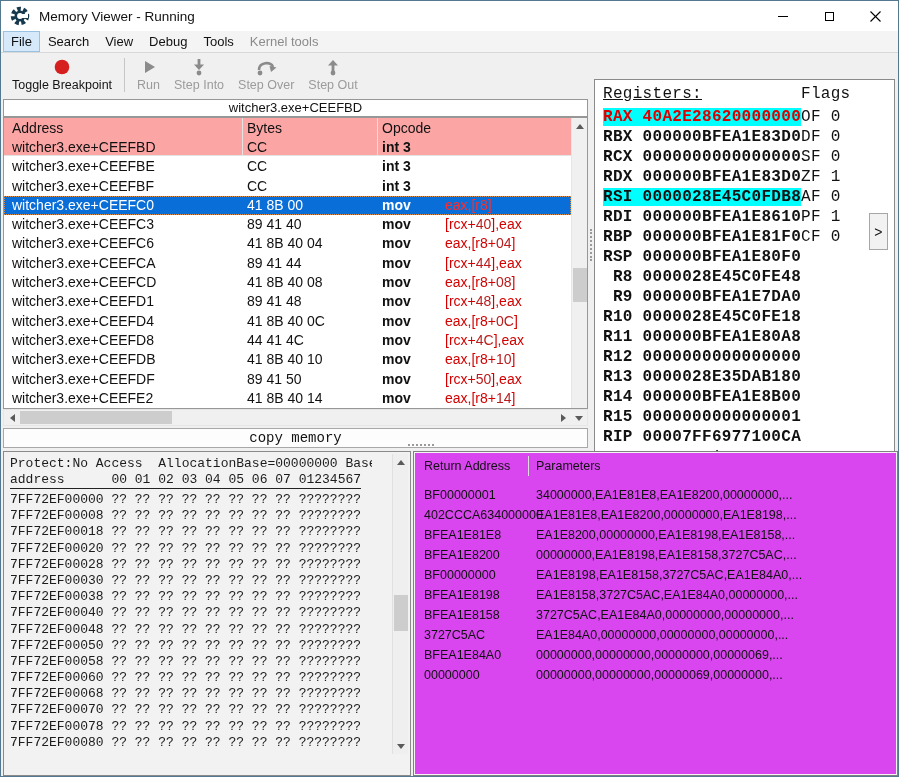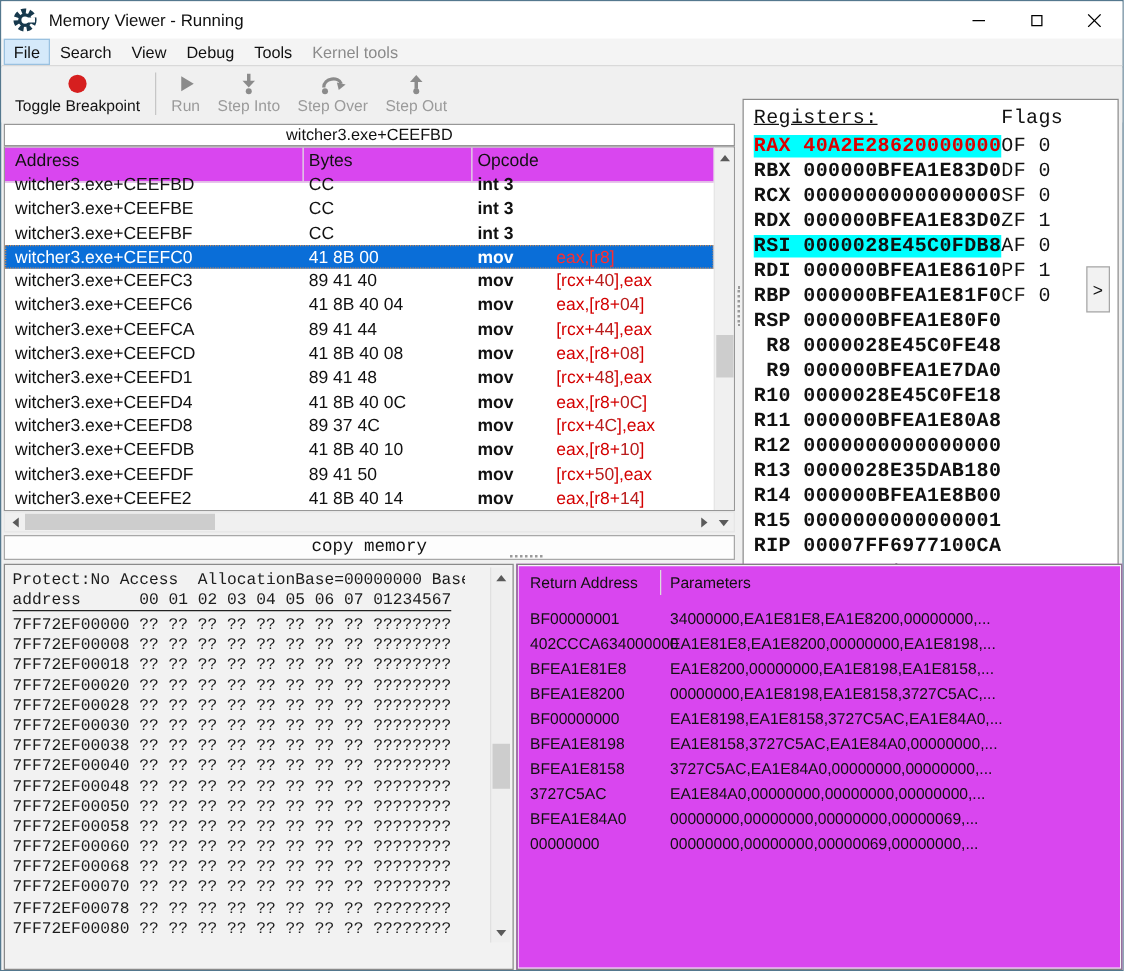--- a/index.html
+++ b/index.html
@@ -25,21 +25,21 @@
   .toolbar{position:absolute;left:0;top:53px;right:0;height:44px;background:#f0f0f0;display:flex;padding-left:4px;}
   .tbtn{display:flex;flex-direction:column;align-items:center;padding:4px 7px 0 7px;}
   .tlabel{font-size:12.5px;margin-top:2px;color:#141414;white-space:nowrap;}
   .tbtn.dis .tlabel{color:#9b9b9b;}
   .tsep{width:1px;background:#c6c6c6;margin:4px 5px 6px 5px;}
 
   
   .dloc{position:absolute;left:2px;top:98px;width:585px;height:18px;background:#fff;border:1px solid #979797;
     text-align:center;font-size:13px;line-height:16px;}
   .dlist{position:absolute;left:2px;top:116px;width:585px;height:292px;background:#fff;border:1px solid #979797;overflow:hidden;}
-  .dcols{position:absolute;left:0;top:0;right:16px;height:28px;background:#d946ef;border-bottom:1px solid #e3e3e3;font-size:14px;}
+  .dcols{position:absolute;left:0;top:0;right:16px;height:38px;background:#fca5a5;border-bottom:1px solid #e3e3e3;font-size:14px;}
   .dcol{position:absolute;top:2px;}
   .dcolsep{position:absolute;top:0;bottom:0;width:1px;background:#e3e3e3;}
   .drows{position:absolute;left:0;top:20px;right:16px;bottom:0;overflow:hidden;}
   .drow{position:relative;height:19.3px;font-size:14px;line-height:19.3px;white-space:nowrap;}
   .da{position:absolute;left:8px;}  .db{position:absolute;left:243px;}
   .dm{position:absolute;left:378px;font-weight:bold;}
   .dop{position:absolute;left:441px;}
   .op-r{color:#d40000;} .op-n{color:#b91c1c;}
   .drow.sel{background:#0a6ed8;color:#fff;outline:1px dotted #d78d4e;outline-offset:-1px;}
   .drow.sel .op-r,.drow.sel .op-n{color:#ff2d2d;}
@@ -246,21 +246,21 @@
           <span class="dop"><span class="op-r">[rcx+</span><span class="op-n">48</span><span class="op-r">],eax</span></span>
         </div>
         <div class="drow">
           <span class="da">witcher3.exe+CEEFD4</span>
           <span class="db">41 8B 40 0C</span>
           <span class="dm">mov</span>
           <span class="dop"><span class="op-r">eax,[r8+</span><span class="op-n">0C</span><span class="op-r">]</span></span>
         </div>
         <div class="drow">
           <span class="da">witcher3.exe+CEEFD8</span>
-          <span class="db">89 37 4C</span>
+          <span class="db">44 41 4C</span>
           <span class="dm">mov</span>
           <span class="dop"><span class="op-r">[rcx+</span><span class="op-n">4C</span><span class="op-r">],eax</span></span>
         </div>
         <div class="drow">
           <span class="da">witcher3.exe+CEEFDB</span>
           <span class="db">41 8B 40 10</span>
           <span class="dm">mov</span>
           <span class="dop"><span class="op-r">eax,[r8+</span><span class="op-n">10</span><span class="op-r">]</span></span>
         </div>
         <div class="drow">

